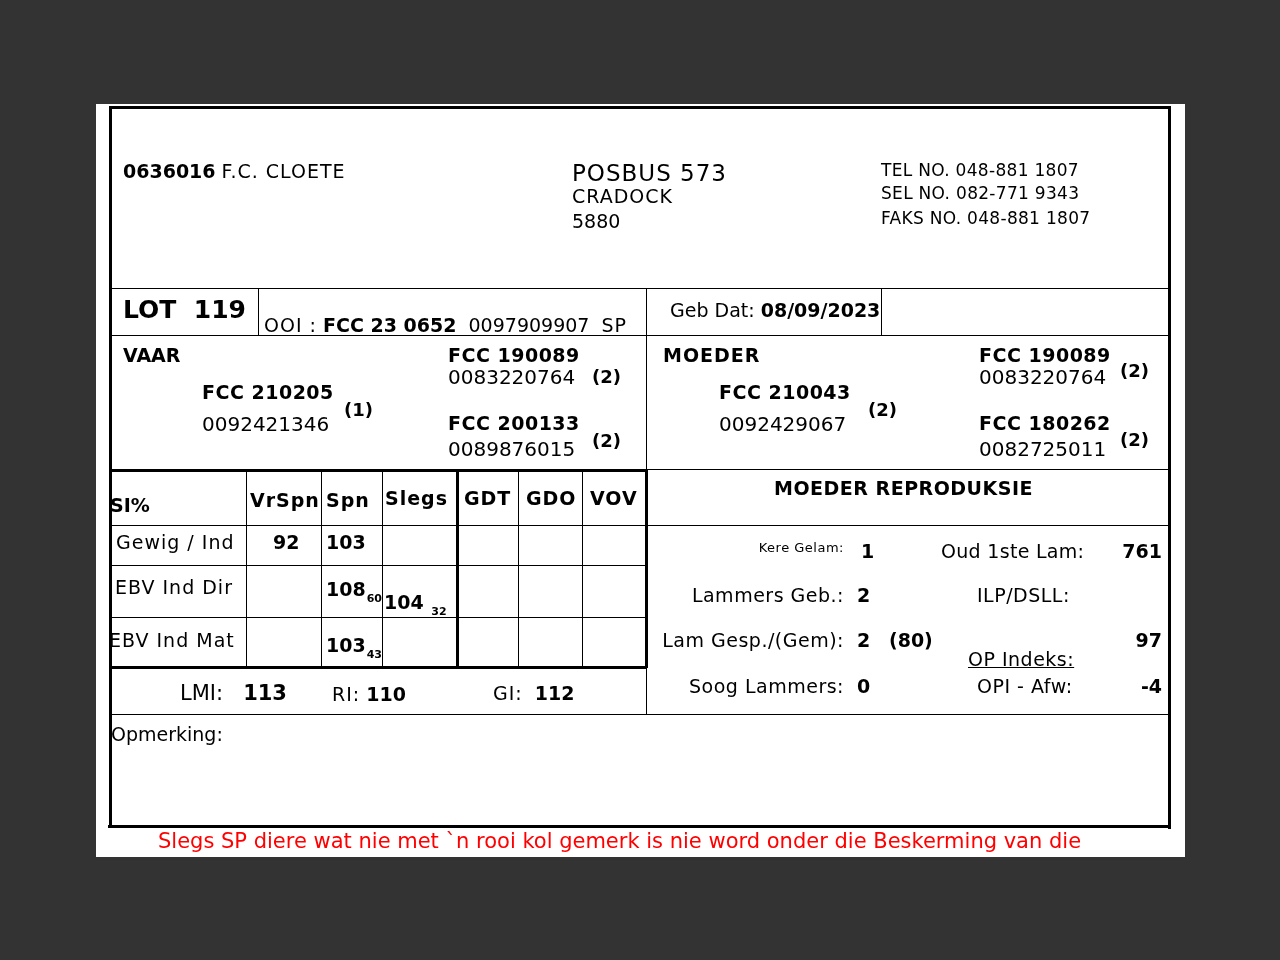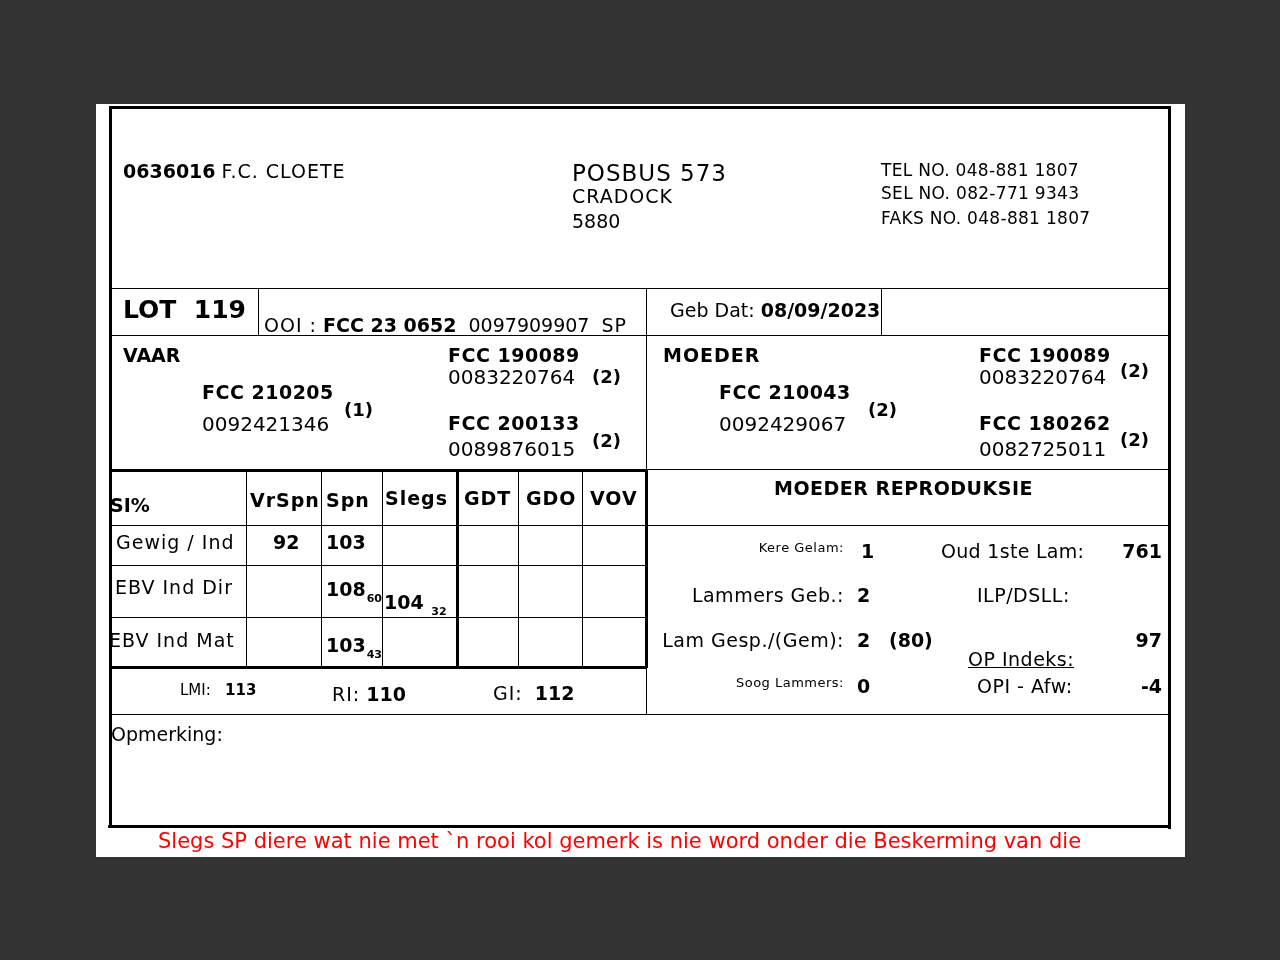--- a/index.html
+++ b/index.html
@@ -126,21 +126,21 @@
   </div>
   <div class="abs b" style="left:288px; top:474px; font-size:19px;margin-top:13px;">
     <span>104</span>&nbsp;<span class="sub">32</span>
   </div>
 
   <div class="abs sp" style="left:13px; top:525px; font-size:19px;">EBV Ind Mat</div>
   <div class="abs b" style="left:230px; top:530px; font-size:19px;">
     <span>103</span><span class="sub">43</span>
   </div>
 
-  <div class="abs" style="left:84px; top:577px; font-size:15px;">
+  <div class="abs" style="left:84px; top:577px; font-size:21px;">
     <span>LMI:</span>&nbsp;&nbsp;
     <span class="b">113</span>
   </div>
   <div class="abs" style="left:236px; top:579px; font-size:19px;">
     <span class="sp">RI:</span>
     <span class="b">110</span>
   </div>
   <div class="abs" style="left:397px; top:578px; font-size:19px;">
     <span class="sp">GI:</span>&nbsp;
     <span class="b">112</span>
@@ -151,21 +151,21 @@
   <div class="abs" style="right:341px; top:436px; font-size:13px; letter-spacing:0.5px; text-align:center;">Kere Gelam:</div>
   <div class="abs b" style="left:765px; top:436px; font-size:19px;">1</div>
 
   <div class="abs" style="right:341px; top:480px; font-size:19px; letter-spacing:0.5px; text-align:right;">Lammers Geb.:</div>
   <div class="abs b" style="left:761px; top:480px; font-size:19px;">2</div>
 
   <div class="abs" style="right:341px; top:525px; font-size:19px; letter-spacing:0.5px; text-align:right;">Lam Gesp./(Gem):</div>
   <div class="abs b" style="left:761px; top:525px; font-size:19px;">2</div>
   <div class="abs b" style="left:793px; top:525px; font-size:19px;">(80)</div>
 
-  <div class="abs" style="right:341px; top:571px; font-size:13px; letter-spacing:0.5px; text-align:right;">Soog Lammers:</div>
+  <div class="abs" style="right:341px; top:571px; font-size:19px; letter-spacing:0.5px; text-align:right;">Soog Lammers:</div>
   <div class="abs b" style="left:761px; top:571px; font-size:19px;">0</div>
 
   <div class="abs" style="left:845px; top:436px; font-size:19px; letter-spacing:0.3px;">Oud 1ste Lam:</div>
   <div class="abs b" style="right:23px; top:436px; font-size:19px;margin-left:10px;">761</div>
 
   <div class="abs" style="left:881px; top:480px; font-size:19px; letter-spacing:0.5px;">ILP/DSLL:</div>
   <div class="abs b" style="right:23px; top:480px; font-size:19px;"></div>
 
   <div class="abs" style="left:872px; top:544px; font-size:19px; letter-spacing:0.5px;text-decoration:underline;">OP Indeks:</div>
   <div class="abs b" style="right:23px; top:525px; font-size:19px;text-align:right;">97</div>

